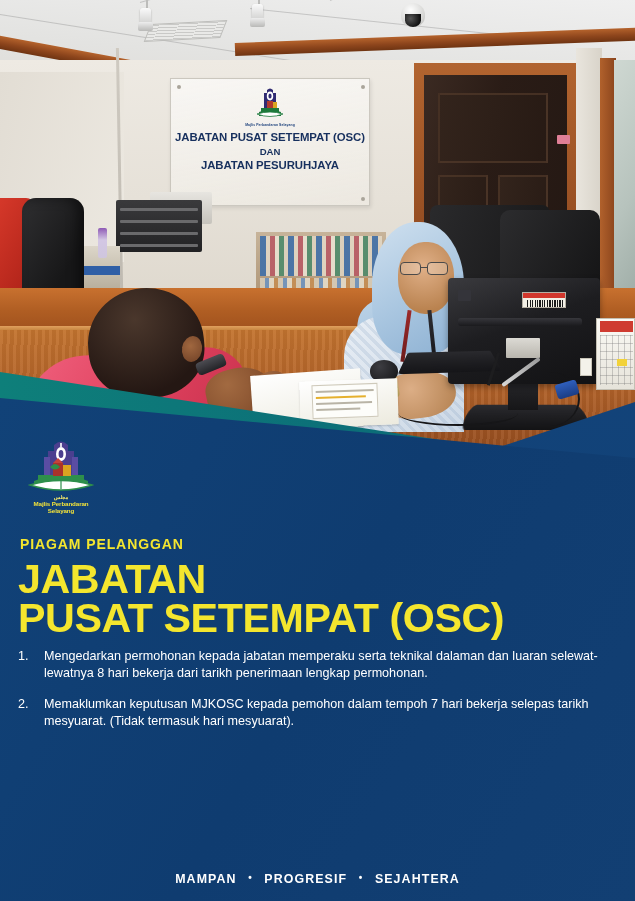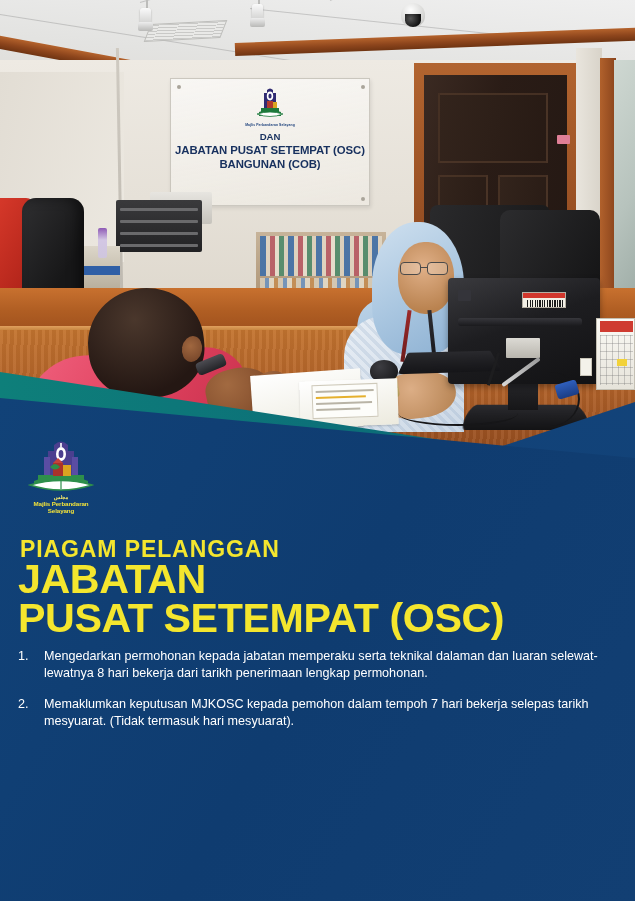--- a/index.html
+++ b/index.html
@@ -489,21 +489,21 @@
     position: absolute; left: 0; top: 54px; width: 82px;
     color: #f2e23a; font-weight: bold; line-height: 1.1;
     letter-spacing: -0.1px;
   }
   .logo-text .arabic { font-size: 5.2px; color: #f7eb6a; display: block; }
   .logo-text .malay  { font-size: 6.2px; display: block; margin-top: 0.5px; }
 
   
   .kicker {
     position: absolute; left: 20px; top: 536px;
-    font-size: 23px; font-weight: bold; color: #f4e62e;
+    font-size: 14px; font-weight: bold; color: #f4e62e;
     letter-spacing: 0.9px;
     text-align: right;
   }
   .title {
     position: absolute; left: 18px; top: 560px;
     font-size: 40px; font-weight: bold; color: #f4e62e;
     line-height: 0.98; letter-spacing: -0.4px;
     transform: scaleX(1.03); transform-origin: left top;
   }
   .title span { display: block; }
@@ -575,23 +575,23 @@
           <ellipse cx="17" cy="8" rx="3.2" ry="4.4" fill="#ffffff"></ellipse>
           <ellipse cx="17" cy="8" rx="1.6" ry="2.6" fill="#2f2a72"></ellipse>
           <path d="M8 20 h18 v5 H8 z" fill="#1e7a3c"></path>
           <path d="M6 24 q11 -5 22 0 v4 H6 z" fill="#1e7a3c"></path>
           <path d="M4 26 q13 -4 26 0 q-13 5 -26 0 z" fill="#ffffff" stroke="#1e7a3c" stroke-width="0.8"></path>
           <rect x="14" y="13" width="6" height="7" fill="#b03a2e"></rect>
           <rect x="20" y="14" width="4" height="6" fill="#d8a520"></rect>
         </svg>
       </div>
       <div class="sign-crest-sub">Majlis Perbandaran Selayang</div>
+      <div class="sign-line">JABATAN PUSAT SETEMPAT (OSC)</div>
       <div class="sign-line sign-dan">DAN</div>
-      <div class="sign-line">JABATAN PUSAT SETEMPAT (OSC)</div>
-      <div class="sign-line">BANGUNAN (COB)</div>
+      <div class="sign-line">JABATAN PESURUHJAYA</div>
     </div>
 
     <div class="door-frame"></div>
     <div class="door">
       <div class="door-panel" style="left:14px;top:100px;width:50px;height:110px;"></div>
       <div class="door-panel" style="left:74px;top:100px;width:50px;height:110px;"></div>
       <div class="door-panel" style="left:14px;top:18px;width:110px;height:70px;"></div>
       <div class="door-sign"></div>
     </div>
 
@@ -724,15 +724,22 @@
       <div class="charter-item">
         <div class="charter-num">1.</div>
         <div class="charter-text">Mengedarkan permohonan kepada jabatan memperaku serta teknikal dalaman dan luaran selewat-lewatnya 8 hari bekerja dari tarikh penerimaan lengkap permohonan.</div>
       </div>
       <div class="charter-item">
         <div class="charter-num">2.</div>
         <div class="charter-text">Memaklumkan keputusan MJKOSC kepada pemohon dalam tempoh 7 hari bekerja selepas tarikh mesyuarat. (Tidak termasuk hari mesyuarat).</div>
       </div>
     </div>
 
+    <div class="footer">
+      <span>MAMPAN</span>
+      <span class="dot">•</span>
+      <span>PROGRESIF</span>
+      <span class="dot">•</span>
+      <span>SEJAHTERA</span>
+    </div>
 
   </div>
 </div>
 
 </body></html>

